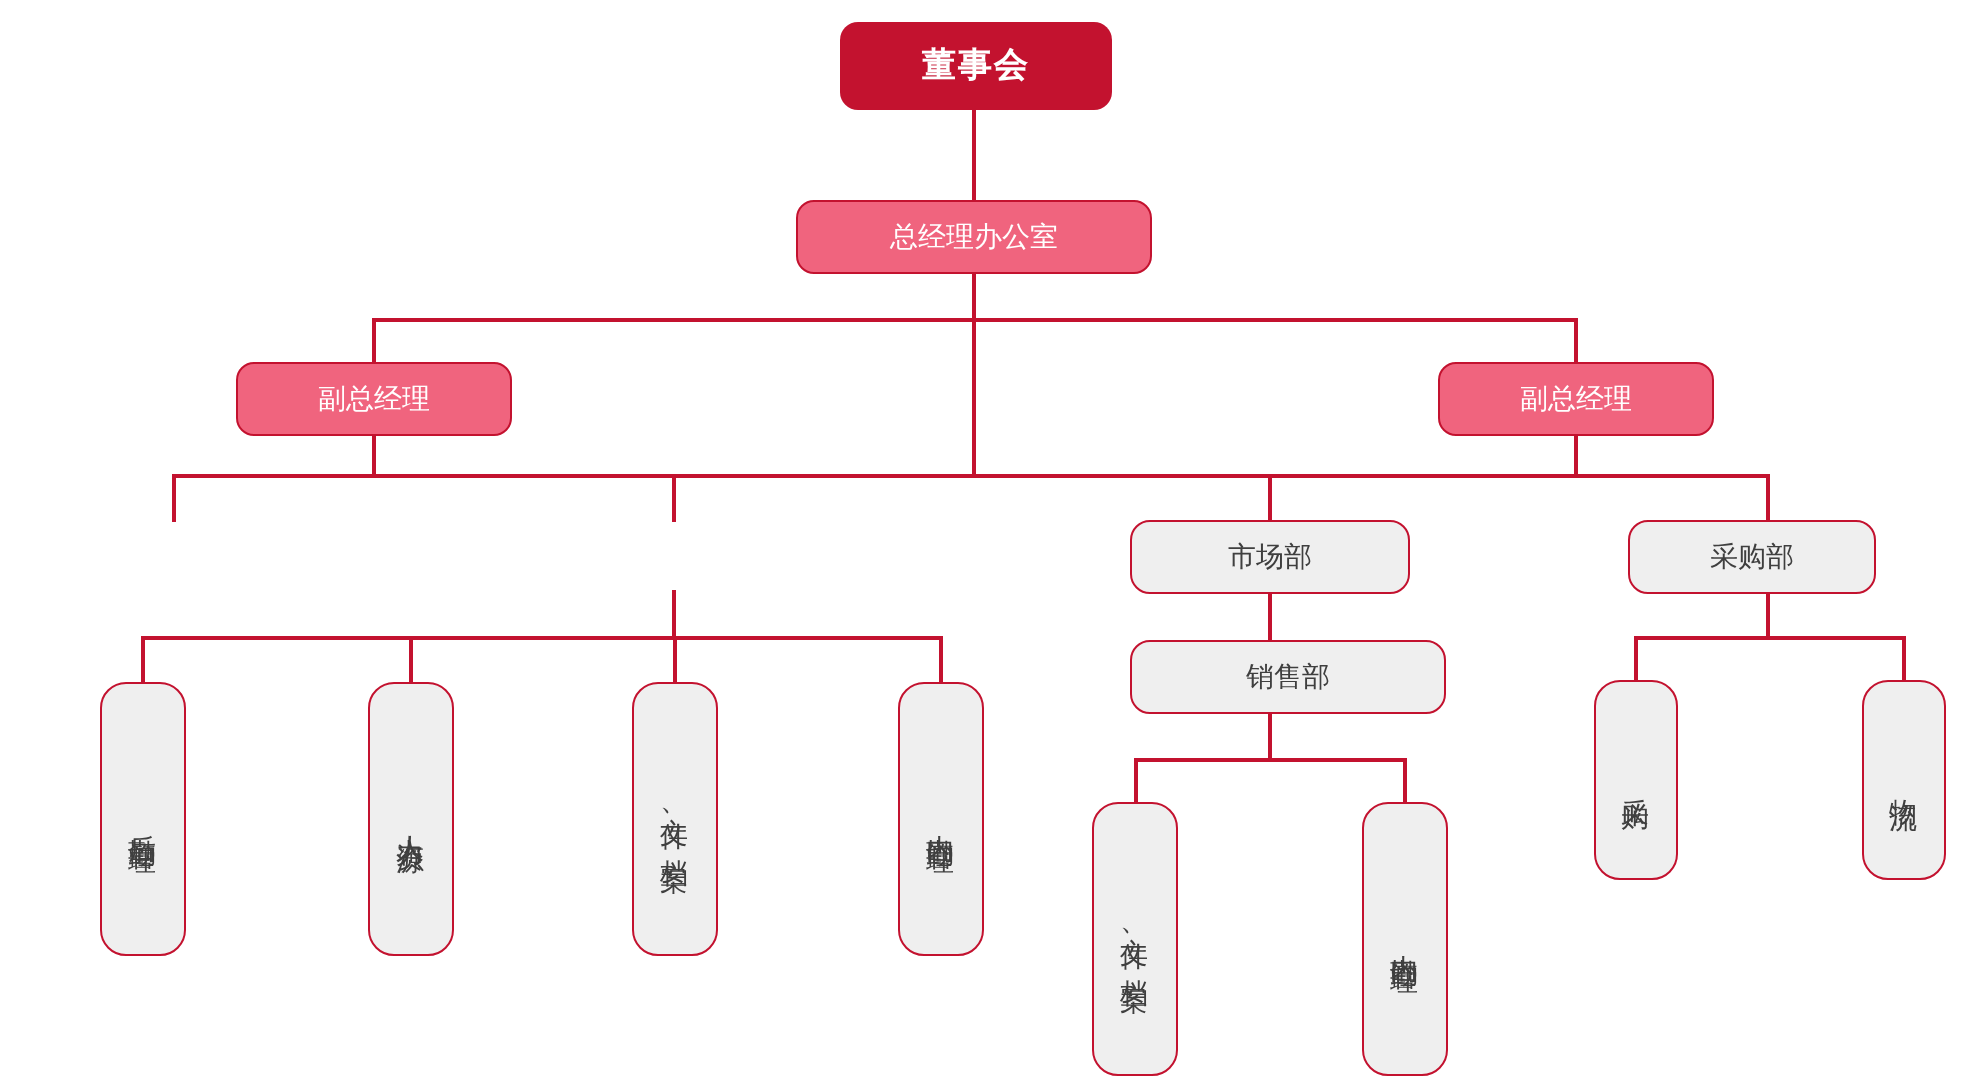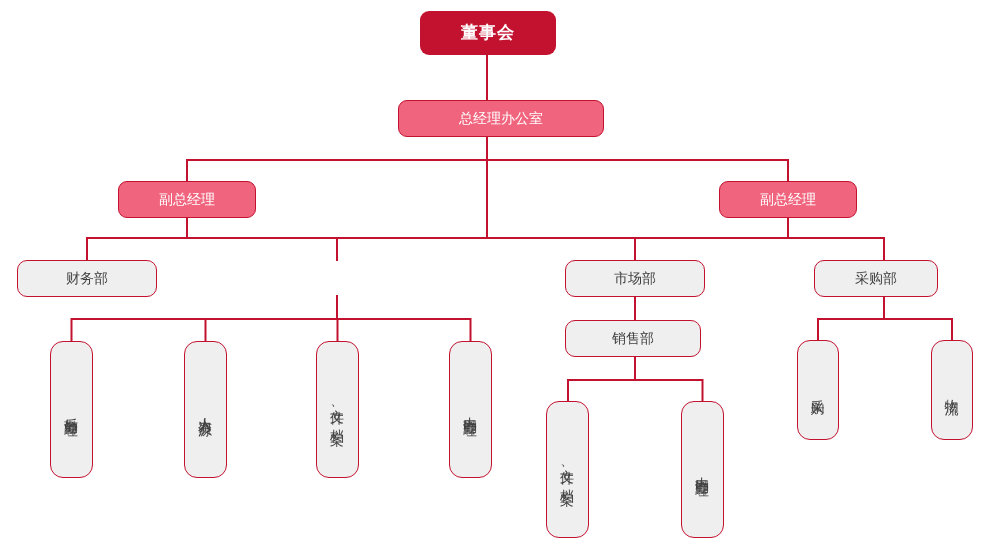--- a/index.html
+++ b/index.html
@@ -89,30 +89,29 @@
              M568 380 V401
              M702.5 380 V401
              M884 296 V319
              M818 319 H952
              M818 319 V340
              M952 319 V340" fill="none" stroke="#C3122F" stroke-width="2" stroke-linecap="square"></path>
   </svg>
 
   <div class="node node-root" style="left:420px;top:11px;width:136px;height:44px;">董事会</div>
 
-  <div class="node node-pink" style="left:398px;top:100px;width:206px;height:37px;">总经理办公室</div>
+  <div class="node node-pink" style="left:398px;top:100px;width:178px;height:37px;">总经理办公室</div>
 
   <div class="node node-pink" style="left:118px;top:181px;width:138px;height:37px;">副总经理</div>
   <div class="node node-pink" style="left:719px;top:181px;width:138px;height:37px;">副总经理</div>
 
-  <div class="node node-gray" style="left:17px;top:260px;width:140px;height:37px;">财务部</div>
   <div class="node node-gray" style="left:565px;top:260px;width:140px;height:37px;text-align:right;">市场部</div>
   <div class="node node-gray" style="left:814px;top:260px;width:124px;height:37px;">采购部</div>
 
-  <div class="node node-gray" style="left:565px;top:320px;width:136px;height:37px;">销售部</div>
+  <div class="node node-gray" style="left:565px;top:320px;width:158px;height:37px;">销售部</div>
 
   <div class="node node-vert" style="left:50px;top:341px;width:43px;height:137px;">后勤管理</div>
   <div class="node node-vert" style="left:184px;top:341px;width:43px;height:137px;">人力资源</div>
   <div class="node node-vert" style="left:316px;top:341px;width:43px;height:137px;">文件、档案</div>
   <div class="node node-vert" style="left:449px;top:341px;width:43px;height:137px;">内勤管理</div>
 
   <div class="node node-vert" style="left:546px;top:401px;width:43px;height:137px;">文件、档案</div>
   <div class="node node-vert" style="left:681px;top:401px;width:43px;height:137px;">内勤管理</div>
 
   <div class="node node-vert" style="left:797px;top:340px;width:42px;height:100px;">采购</div>

